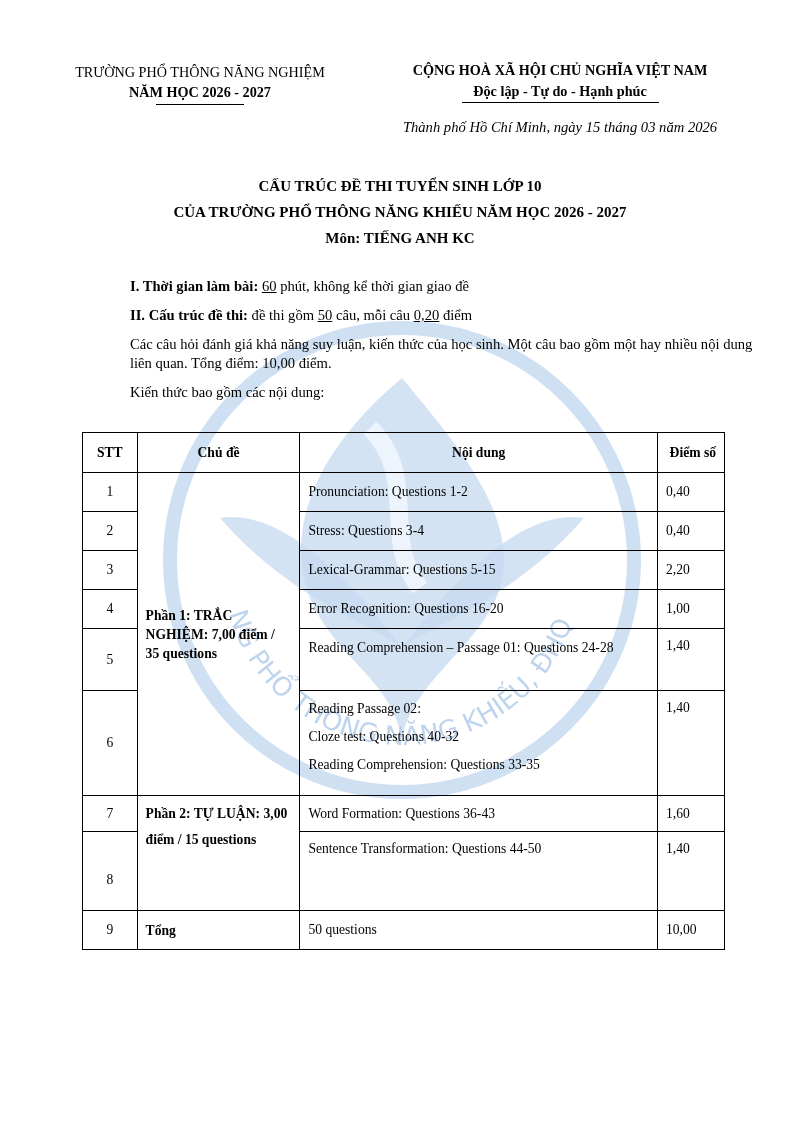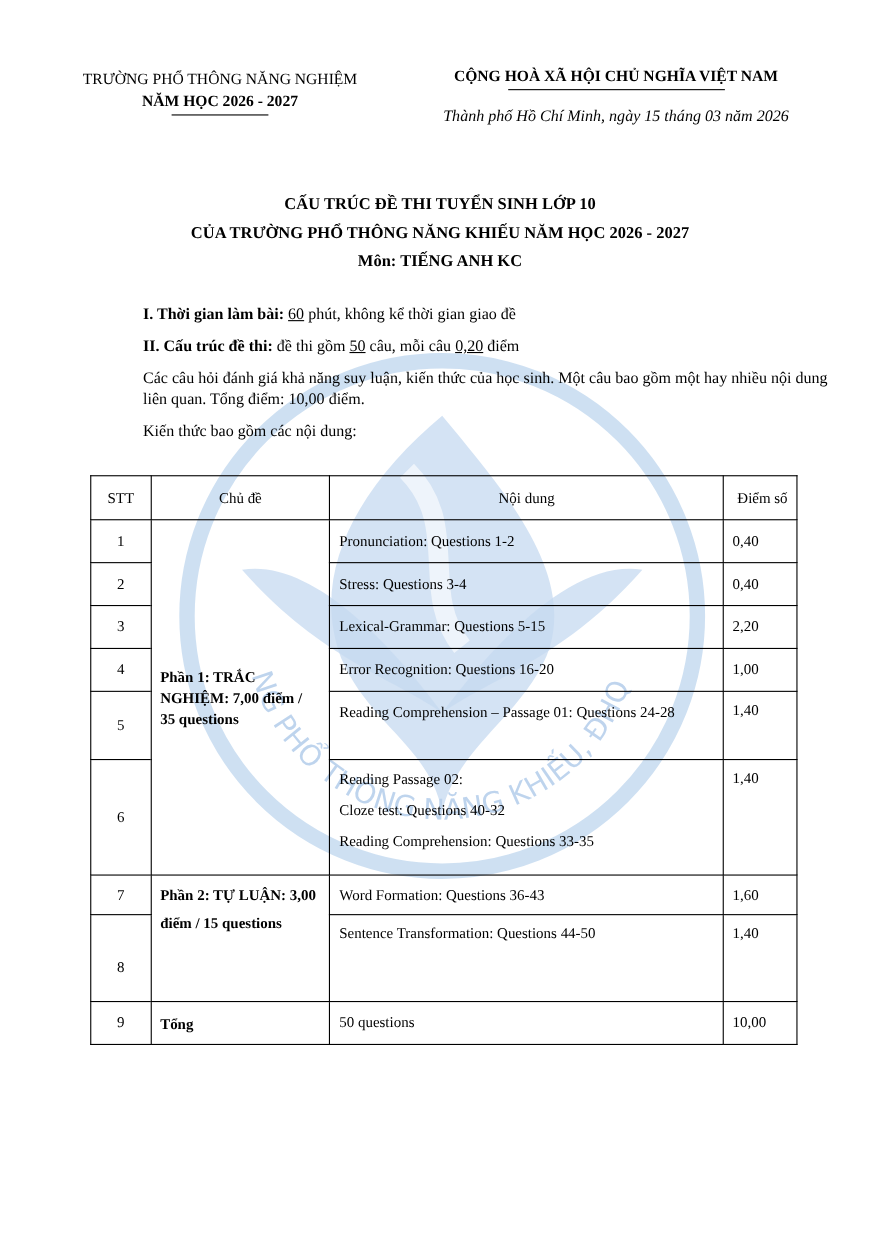--- a/index.html
+++ b/index.html
@@ -14,21 +14,21 @@
   .hdr-right .b { font-weight:bold; }
   .hdr-right .rule { width:197px; height:1px; background:#000; margin:0 auto; }
   .hdr-right .place { font-style:italic; margin-top:14px; font-size:14.6px; }
   .title { position:absolute; left:60px; width:680px; top:173px; text-align:center; font-weight:bold; font-size:15px; line-height:26px; }
   .body-text { position:absolute; left:86px; top:277px; width:640px; font-size:14.6px; line-height:19px;margin-left:44px; }
   .body-text p { margin:0 0 10px 0; }
   .body-text .u { text-decoration:underline; }
   .body-text .b { font-weight:bold; }
   table { position:absolute; left:82px; top:432px; width:643px; border-collapse:collapse; font-size:13.6px; }
   td, th { border:1px solid #000; padding:0 8px; vertical-align:middle; }
-  th { font-weight:normal; height:39px; }
+  th { font-weight:bold; height:39px; }
   .c1 { width:36px; text-align:center; }
   .c2 { width:141px; }
   .c3 { width:330px; }
   .c4 { width:48px; }
   .topic { font-weight:bold; line-height:19px; }
   .vtop { vertical-align:top; padding-top:9px; }
   .multi p { margin:0; line-height:28px; }
 </style>
 </head>
 <body>
@@ -49,20 +49,21 @@
 
 <div class="page">
   <div class="hdr-left">
     <div>TRƯỜNG PHỔ THÔNG NĂNG NGHIỆM</div>
     <div class="b">NĂM HỌC 2026 - 2027</div>
     <div class="rule"></div>
   </div>
 
   <div class="hdr-right">
     <div class="b">CỘNG HOÀ XÃ HỘI CHỦ NGHĨA VIỆT NAM</div>
+    <div class="b">Độc lập - Tự do - Hạnh phúc</div>
     <div class="rule"></div>
     <div class="place">Thành phố Hồ Chí Minh, ngày 15 tháng 03 năm 2026</div>
   </div>
 
   <div class="title">
     <div>CẤU TRÚC ĐỀ THI TUYỂN SINH LỚP 10</div>
     <div>CỦA TRƯỜNG PHỔ THÔNG NĂNG KHIẾU NĂM HỌC 2026 - 2027</div>
     <div>Môn: TIẾNG ANH KC</div>
   </div>
 

